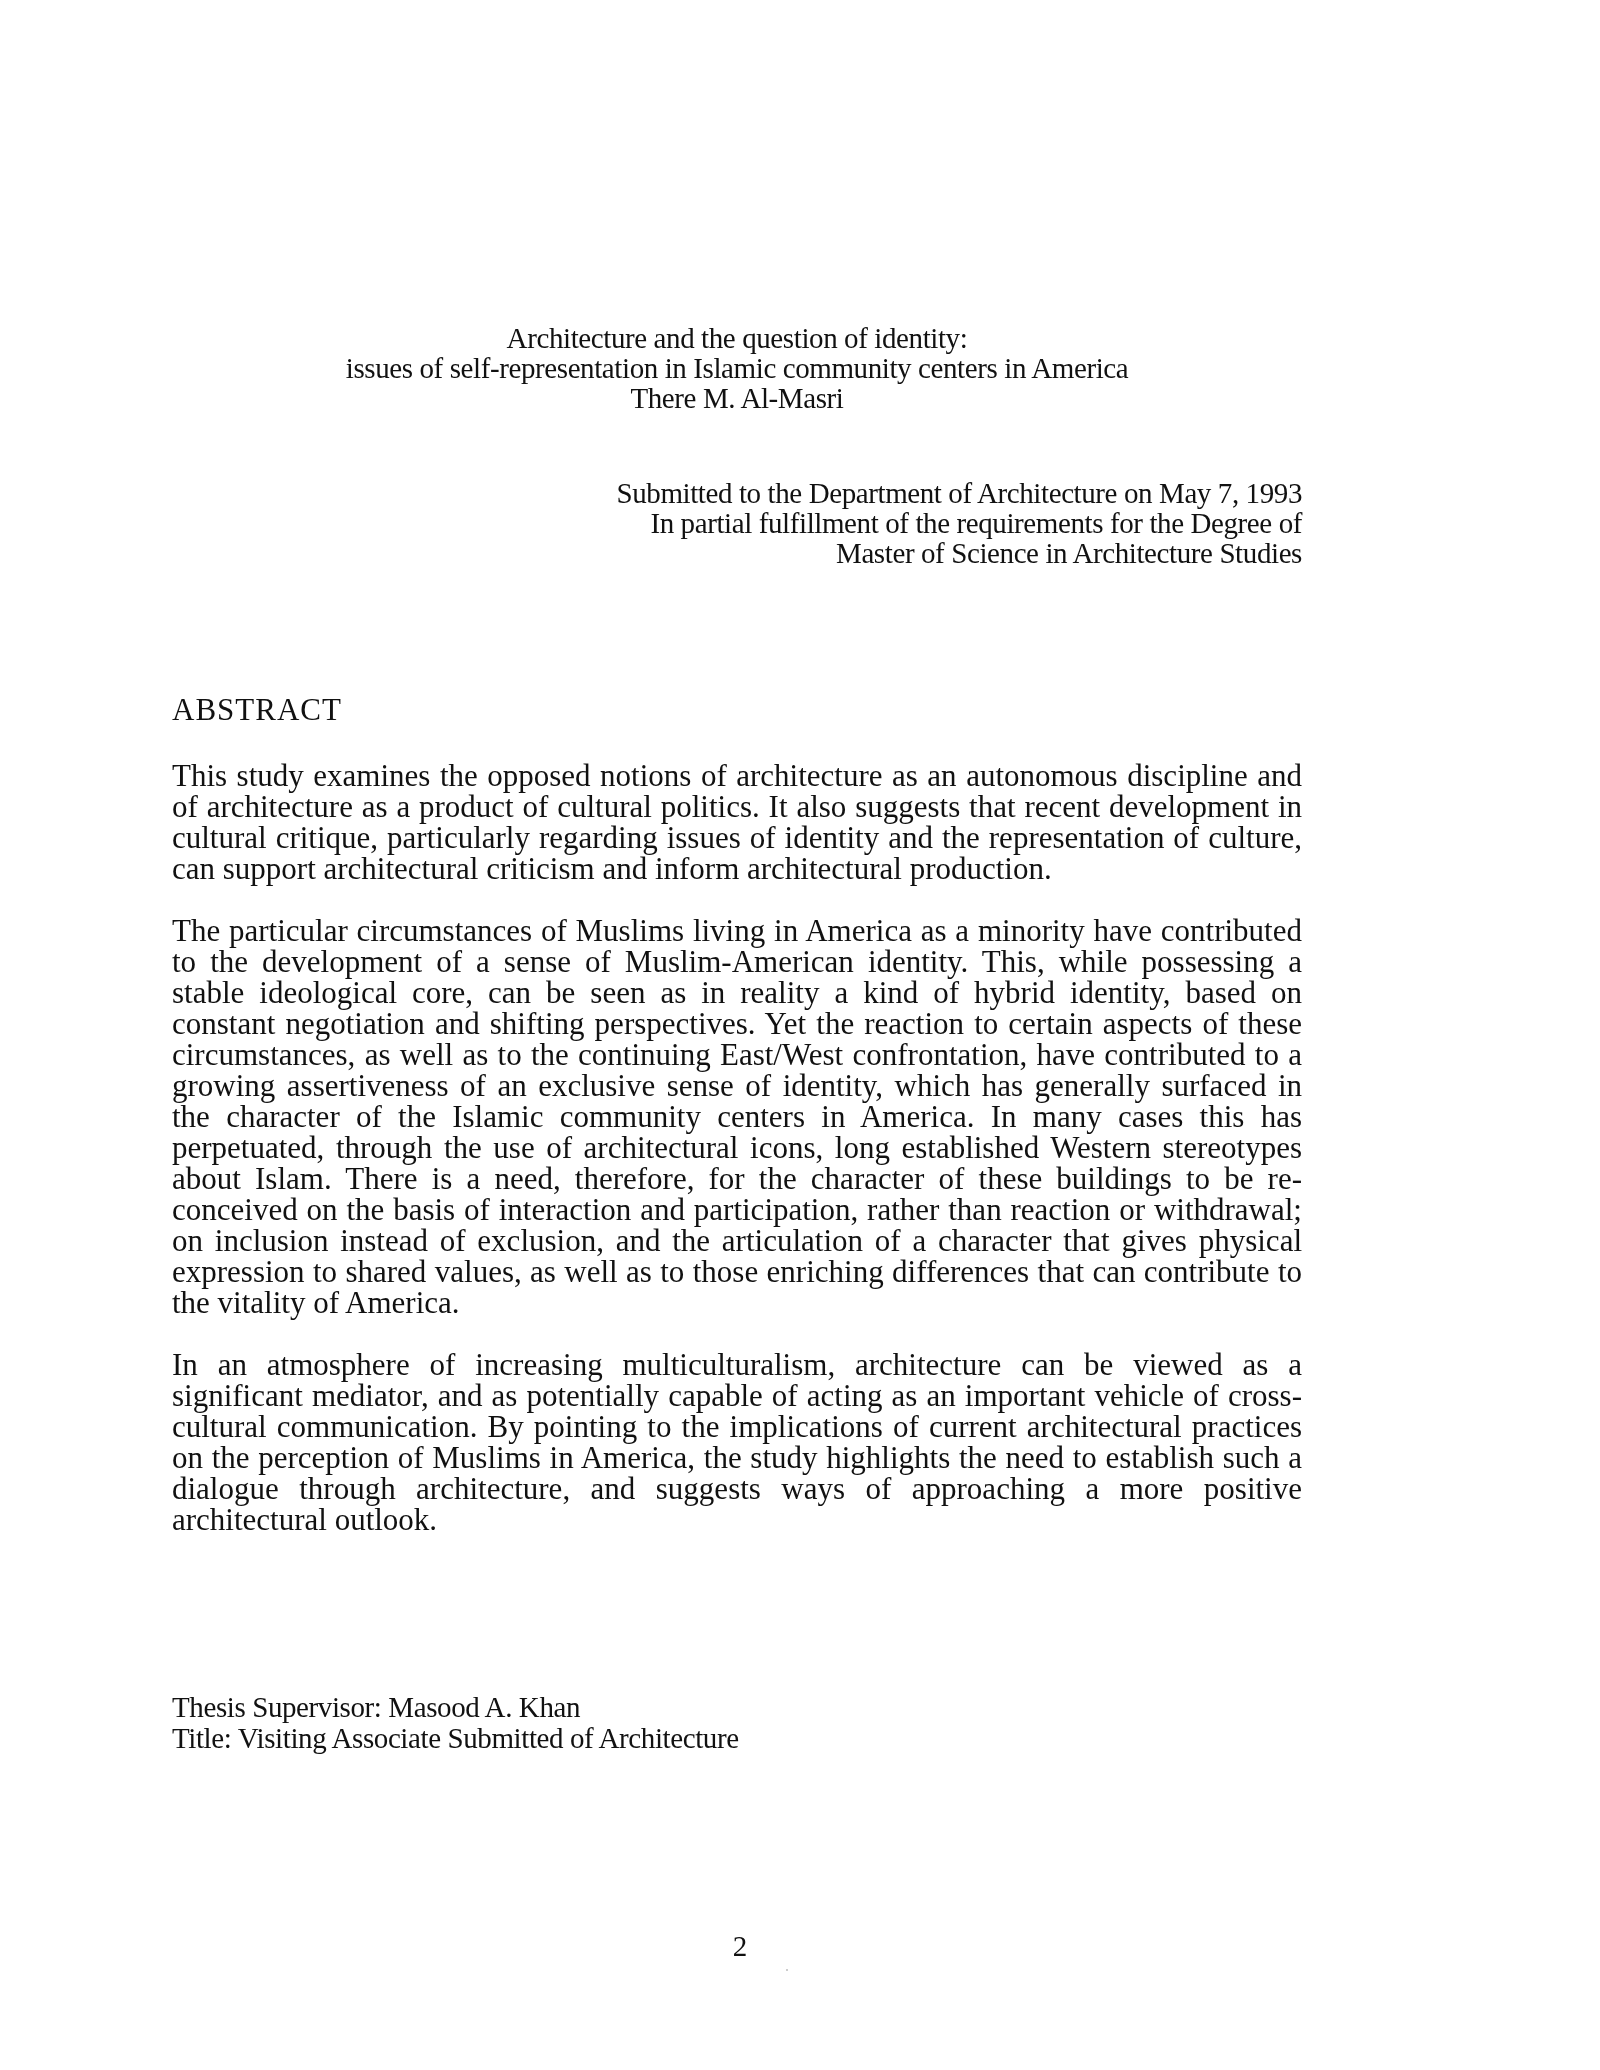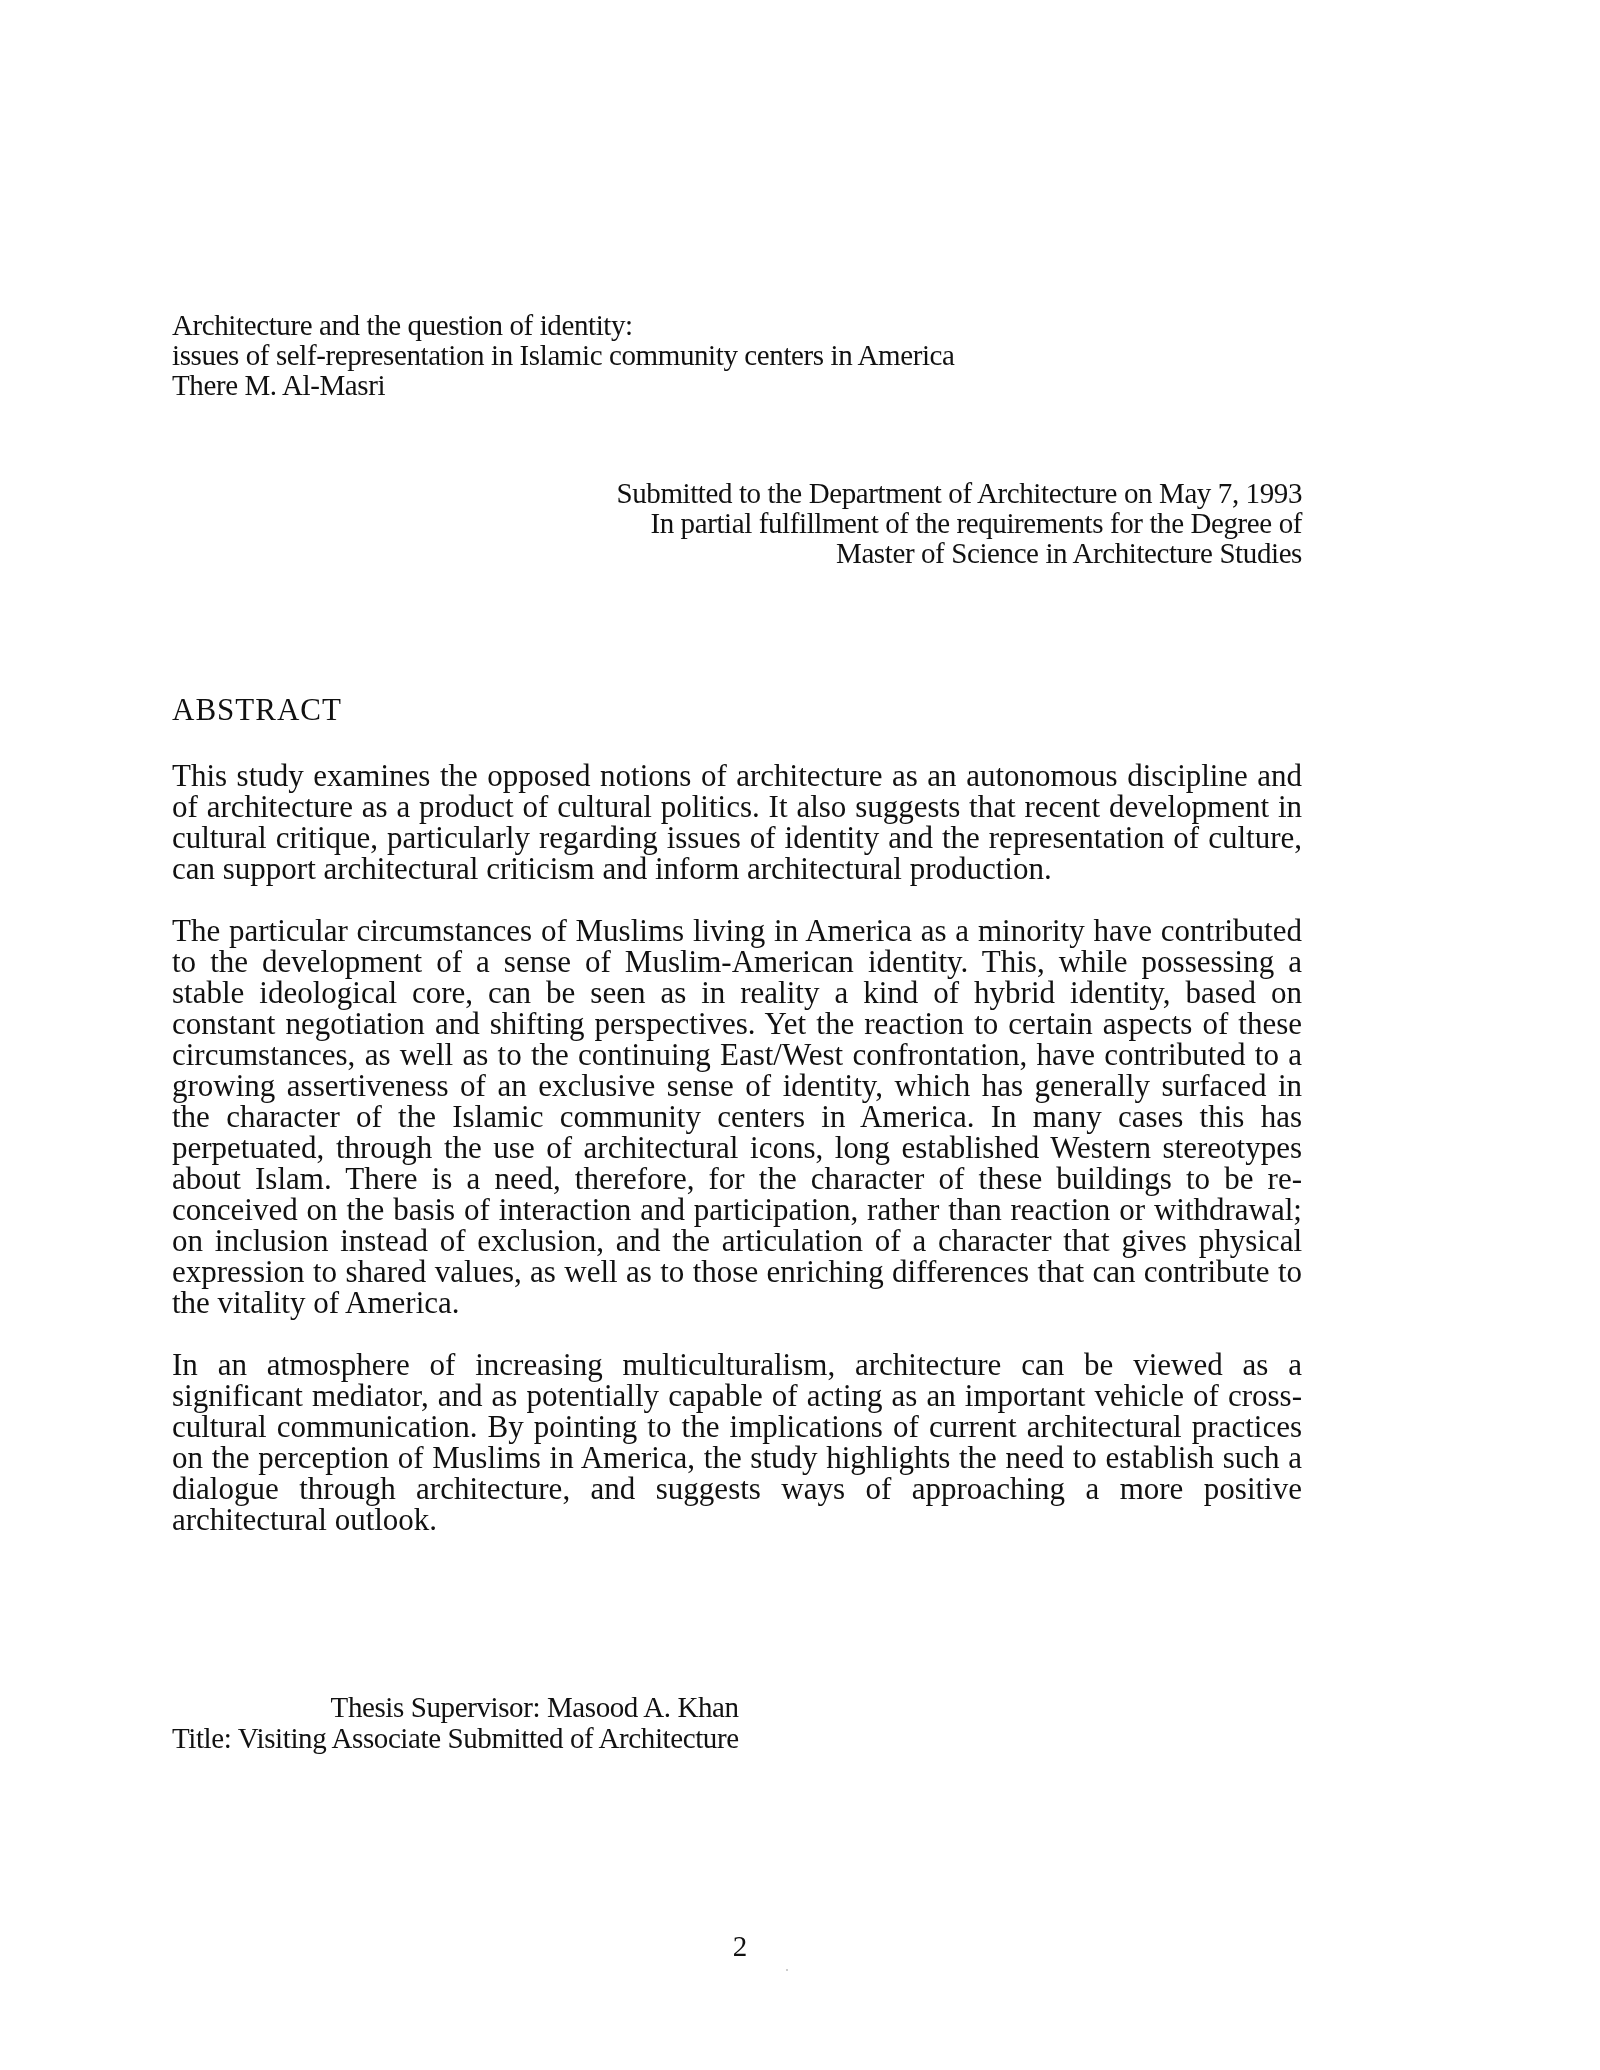--- a/index.html
+++ b/index.html
@@ -3,43 +3,43 @@
 <meta charset="utf-8">
 <style>
   html, body { margin: 0; padding: 0; background: #ffffff; }
   body {
     width: 1600px; height: 2070px; position: relative; overflow: hidden;
     font-family: "Liberation Serif", "DejaVu Serif", serif;
     color: #111111;
   }
   .page { position: absolute; left: 0; top: 0; width: 1600px; height: 2070px; }
   .title-block {
-    position: absolute; left: 172px; width: 1130px; top: 310px;
-    font-size: 29px; line-height: 30px; letter-spacing: -0.4px;
+    position: absolute; left: 172px; width: 1130px; top: 323px;
+    text-align: center; font-size: 29px; line-height: 30px; letter-spacing: -0.4px;
   }
   .title-block .line { display: block; white-space: nowrap; }
   .submit-block {
     position: absolute; left: 172px; width: 1130px; top: 478px;
     text-align: right; font-size: 29px; line-height: 30px; letter-spacing: -0.4px;
   }
   .submit-block .line { display: block; white-space: nowrap; }
   .abstract-heading {
     position: absolute; left: 172px; top: 692px;
     font-size: 31px; font-weight: normal; letter-spacing: 1px; margin: 0;
   }
   .abstract-body {
     position: absolute; left: 172px; width: 1130px; top: 760px;
     font-size: 31px; line-height: 31px;
   }
   .abstract-body p {
     margin: 0 0 31px 0; text-align: justify; text-align-last: left;
   }
   .supervisor-block {
     position: absolute; left: 172px; top: 1692px;
-    font-size: 29px; line-height: 31px; letter-spacing: -0.4px; text-align: right;
+    font-size: 29px; line-height: 31px; letter-spacing: -0.4px;
   }
   .supervisor-block .line { display: block; white-space: nowrap; }
   .page-number {
     position: absolute; left: 720px; width: 40px; top: 1930px;
     text-align: center; font-size: 29px;
   }
   .speck { position: absolute; left: 786px; top: 1969px; width: 2px; height: 2px; background: #bbbbbb; border-radius: 50%; }
 </style>
 </head>
 <body>

